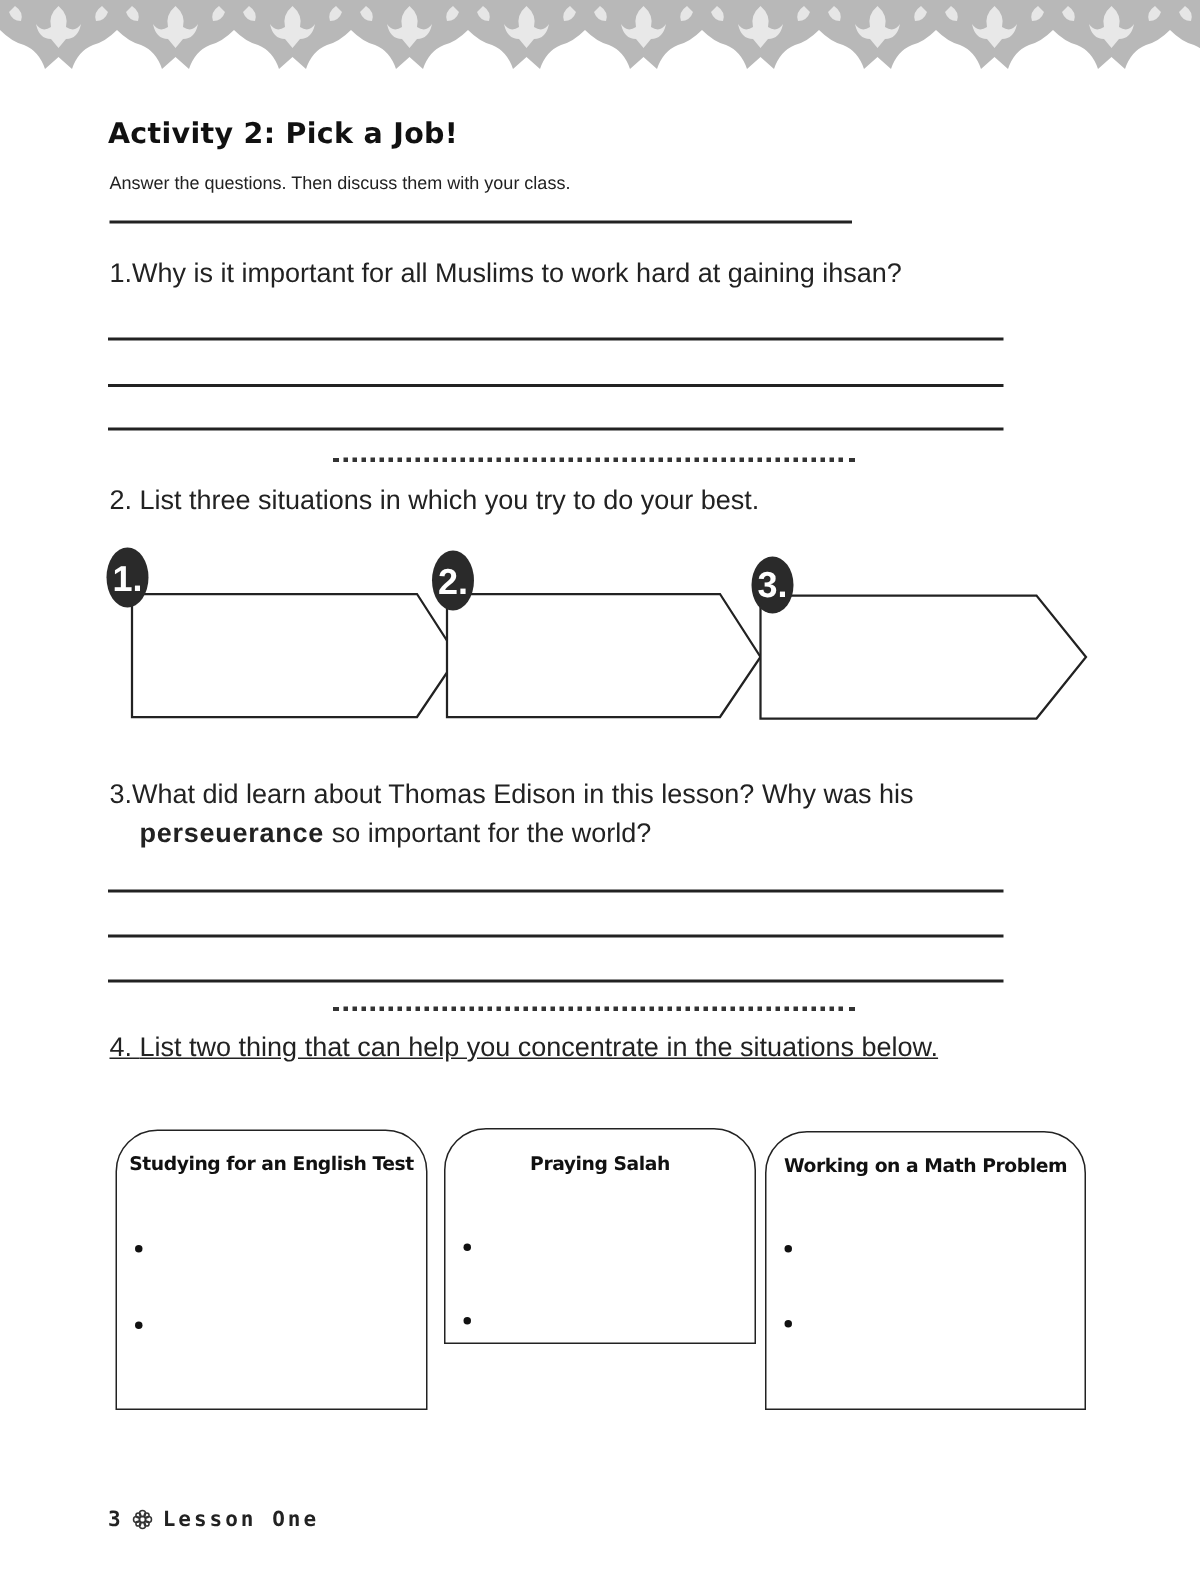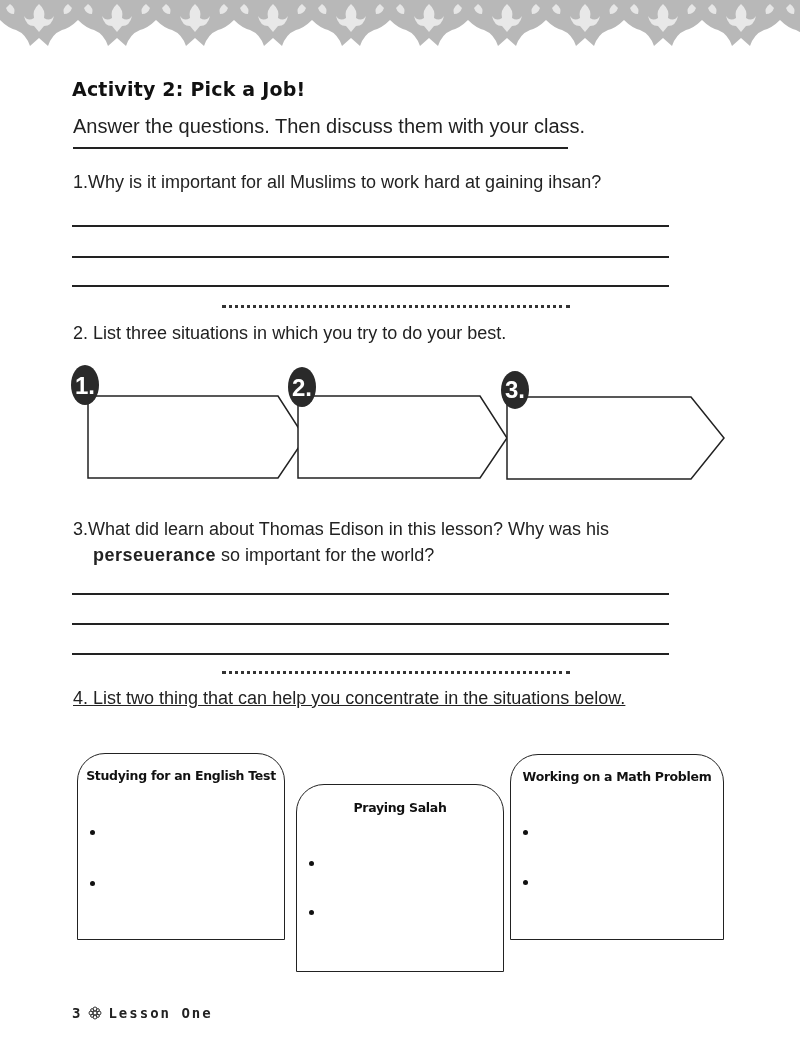--- a/index.html
+++ b/index.html
@@ -1,20 +1,20 @@
 <!DOCTYPE html>
 <html><head>
 <meta charset="utf-8">
 <style>
   html, body { margin:0; padding:0; background:#fff; }
   body { width:800px; height:1052px; position:relative; overflow:hidden; font-family:"Liberation Sans", sans-serif; color:#1a1a1a; }
   .abs { position:absolute; }
   .border-top { left:0; top:0; width:800px; height:50px; }
   .title { left:72px; top:78px; font-family:"DejaVu Sans", sans-serif; font-weight:900; font-size:19px; letter-spacing:0.2px; color:#111; }
-  .instr { left:73px; top:115px; font-size:20px; color:#222; }
+  .instr { left:73px; top:115px; font-size:12px; color:#222; }
   .rule { height:0; border-top:2px solid #222; }
   .q { font-size:18px; color:#222; }
   .dots { height:0; border-top:3px dotted #333; }
   .bold-word { font-weight:bold; font-family:Liberation Sans, sans-serif; letter-spacing:0.5px; }
   .card-title { font-weight:bold; font-size:12.5px; text-align:center; width:100%; position:absolute; color:#111; font-family:"DejaVu Sans", sans-serif; letter-spacing:-0.3px; }
   .bullet { position:absolute; width:5px; height:5px; border-radius:50%; background:#111; }
   .footer { left:72px; top:1005px; font-family:"DejaVu Sans Mono", monospace; font-weight:bold; font-size:14px; letter-spacing:2px; color:#222; display:flex; align-items:center; gap:6px; }
 </style>
 </head>
 <body>
@@ -75,21 +75,21 @@
 
 <div class="abs q" style="left:73px; top:688px;text-decoration:underline;">
   <span>4.</span> <span>List two thing that can help you concentrate in the situations below.</span>
 </div>
 
 <div class="abs" style="left:77px; top:753px; width:208px; height:187px; border:1.5px solid #222; border-radius:28px 28px 0 0; box-sizing:border-box;">
   <div class="card-title" style="top:14px;">Studying for an English Test</div>
   <span class="bullet" style="left:12px; top:76px;"></span>
   <span class="bullet" style="left:12px; top:127px;"></span>
 </div>
-<div class="abs" style="left:296px; top:752px; width:208px; height:188px; border:1.5px solid #222; border-radius:28px 28px 0 0; box-sizing:border-box;margin-top:32px;">
+<div class="abs" style="left:296px; top:752px; width:208px; height:144px; border:1.5px solid #222; border-radius:28px 28px 0 0; box-sizing:border-box;">
   <div class="card-title" style="top:15px;">Praying Salah</div>
   <span class="bullet" style="left:12px; top:76px;"></span>
   <span class="bullet" style="left:12px; top:125px;"></span>
 </div>
 <div class="abs" style="left:510px; top:754px; width:214px; height:186px; border:1.5px solid #222; border-radius:28px 28px 0 0; box-sizing:border-box;">
   <div class="card-title" style="top:14px;text-align:center;">Working on a Math Problem</div>
   <span class="bullet" style="left:12px; top:75px;"></span>
   <span class="bullet" style="left:12px; top:125px;"></span>
 </div>
 

